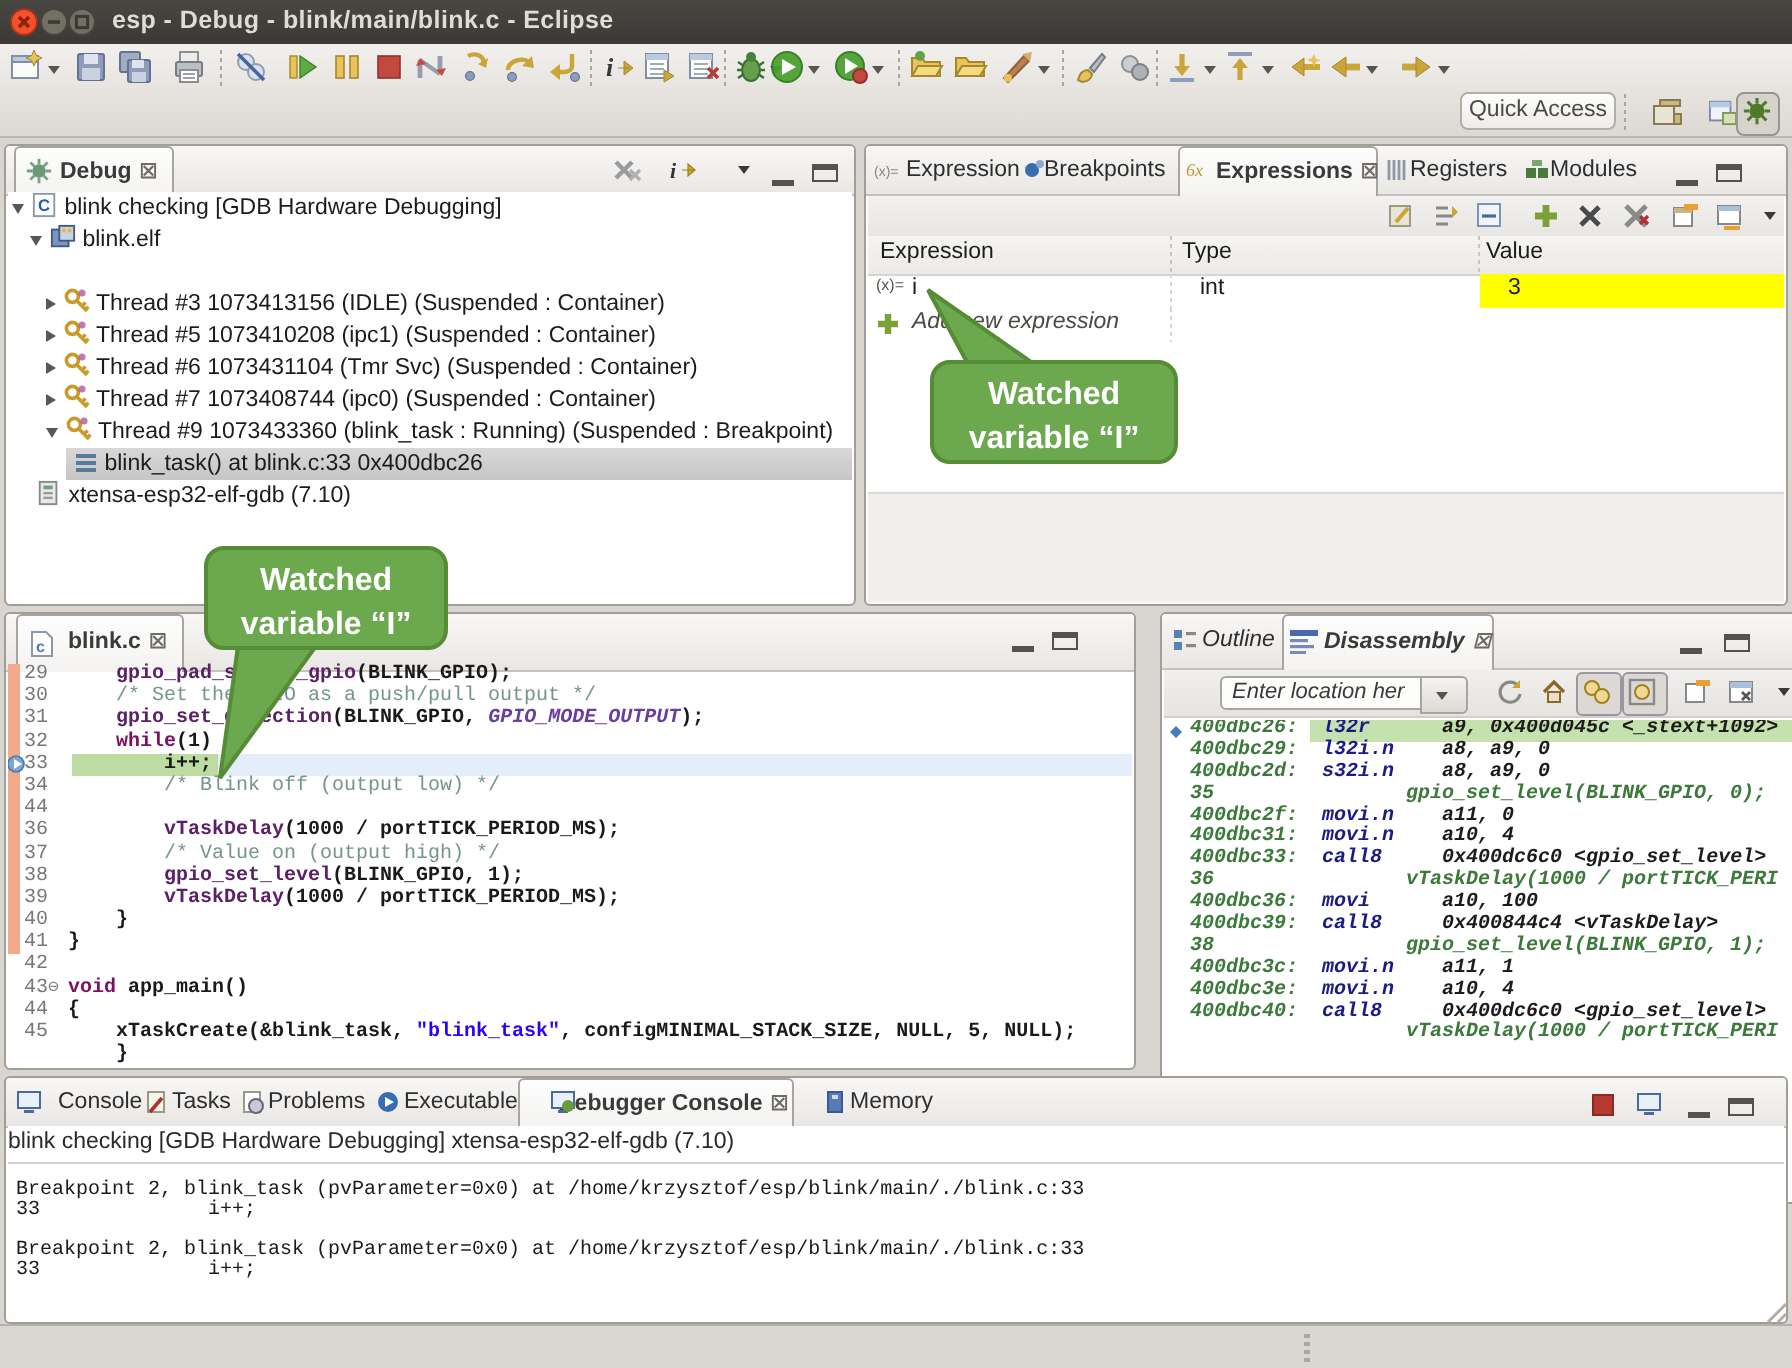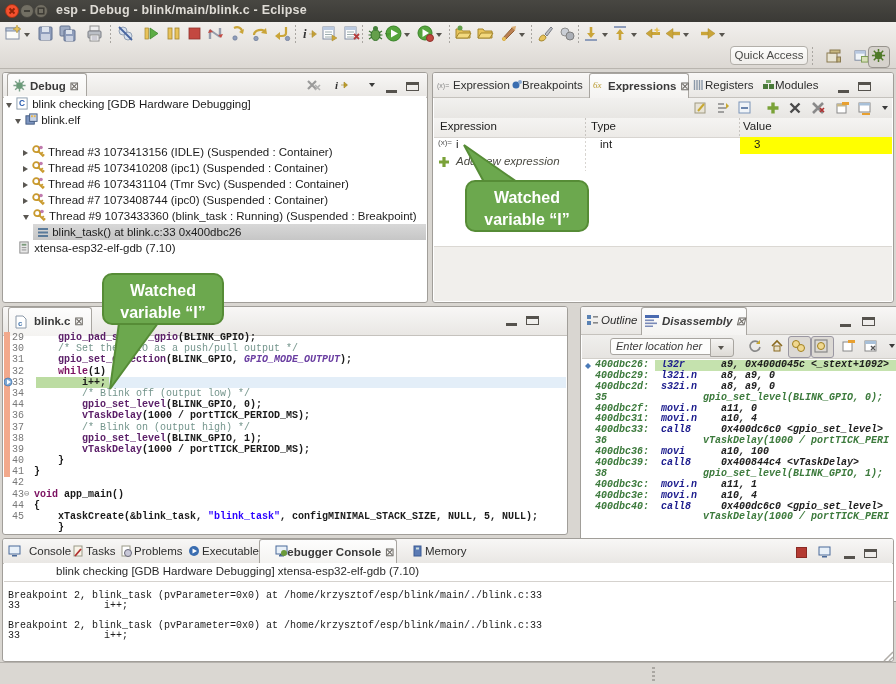--- a/index.html
+++ b/index.html
@@ -443,29 +443,28 @@
 <div class="cl">
           <span class="ln">33</span>
           <span class="cd">        <span class="blk">i++;</span></span>
         </div>
 <div class="cl">
           <span class="ln">34</span>
           <span class="cd">        <span class="cmt">/* Blink off (output low) */</span></span>
         </div>
 <div class="cl">
           <span class="ln">44</span>
-          <span class="cd">        <span class="fn">gpio_set_level</span><span class="blk">(BLINK_GPIO, 0);</span></span>
         </div>
 <div class="cl">
           <span class="ln">36</span>
           <span class="cd">        <span class="fn">vTaskDelay</span><span class="blk">(1000 / portTICK_PERIOD_MS);</span></span>
         </div>
 <div class="cl">
           <span class="ln">37</span>
-          <span class="cd">        <span class="cmt">/* Blink on (output high) */</span></span>
+          <span class="cd">        <span class="cmt">/* Value on (output high) */</span></span>
         </div>
 <div class="cl">
           <span class="ln">38</span>
           <span class="cd">        <span class="fn">gpio_set_level</span><span class="blk">(BLINK_GPIO, 1);</span></span>
         </div>
 <div class="cl">
           <span class="ln">39</span>
           <span class="cd">        <span class="fn">vTaskDelay</span><span class="blk">(1000 / portTICK_PERIOD_MS);</span></span>
         </div>
 <div class="cl">
@@ -614,21 +613,21 @@
     <div style="position:absolute;right:86px;top:8px;width:9px;height:9px;background:#b43a32;border:1px solid #8a2a24;"></div>
     <svg style="position:absolute;right:62px;top:7px;" width="13" height="12" viewBox="0 0 13 12">
         <rect x="1" y="1" width="11" height="8" fill="#e8f0f8" stroke="#4a6a9a"></rect>
         <rect x="4" y="10" width="5" height="1.5" fill="#4a6a9a"></rect>
       </svg>
     <div class="minmax mini" style="right:38px;top:11px;"></div>
     <div class="minmax maxi" style="right:16px;top:10px;"></div>
   </div>
   <div id="con-body" style="position:absolute;left:1px;top:24px;right:1px;bottom:1px;background:#fff;font-size:11.5px;color:#2a2a2a;">
     <div style="position:absolute;left:0;top:0;right:0;height:18px;border-bottom:1px solid #d5d2ce;">
-        <span style="position:absolute;left:20px;top:2px;padding-left:32px;">blink checking [GDB Hardware Debugging] xtensa-esp32-elf-gdb (7.10)</span>
+        <span style="position:absolute;left:0;top:2px;">blink checking [GDB Hardware Debugging] xtensa-esp32-elf-gdb (7.10)</span>
       </div>
     <div class="mono" style="position:absolute;left:4px;top:28px;font-size:10px;line-height:10px;white-space:pre;color:#1a1a1a;">Breakpoint 2, blink_task (pvParameter=0x0) at /home/krzysztof/esp/blink/main/./blink.c:33
 33              i++;
 
 Breakpoint 2, blink_task (pvParameter=0x0) at /home/krzysztof/esp/blink/main/./blink.c:33
 33              i++;</div>
   </div>
 </div>
 
 <div class="abs" style="left:0;top:662px;width:896px;height:22px;background:#dad7d2;border-top:1px solid #b5b2ad;">

